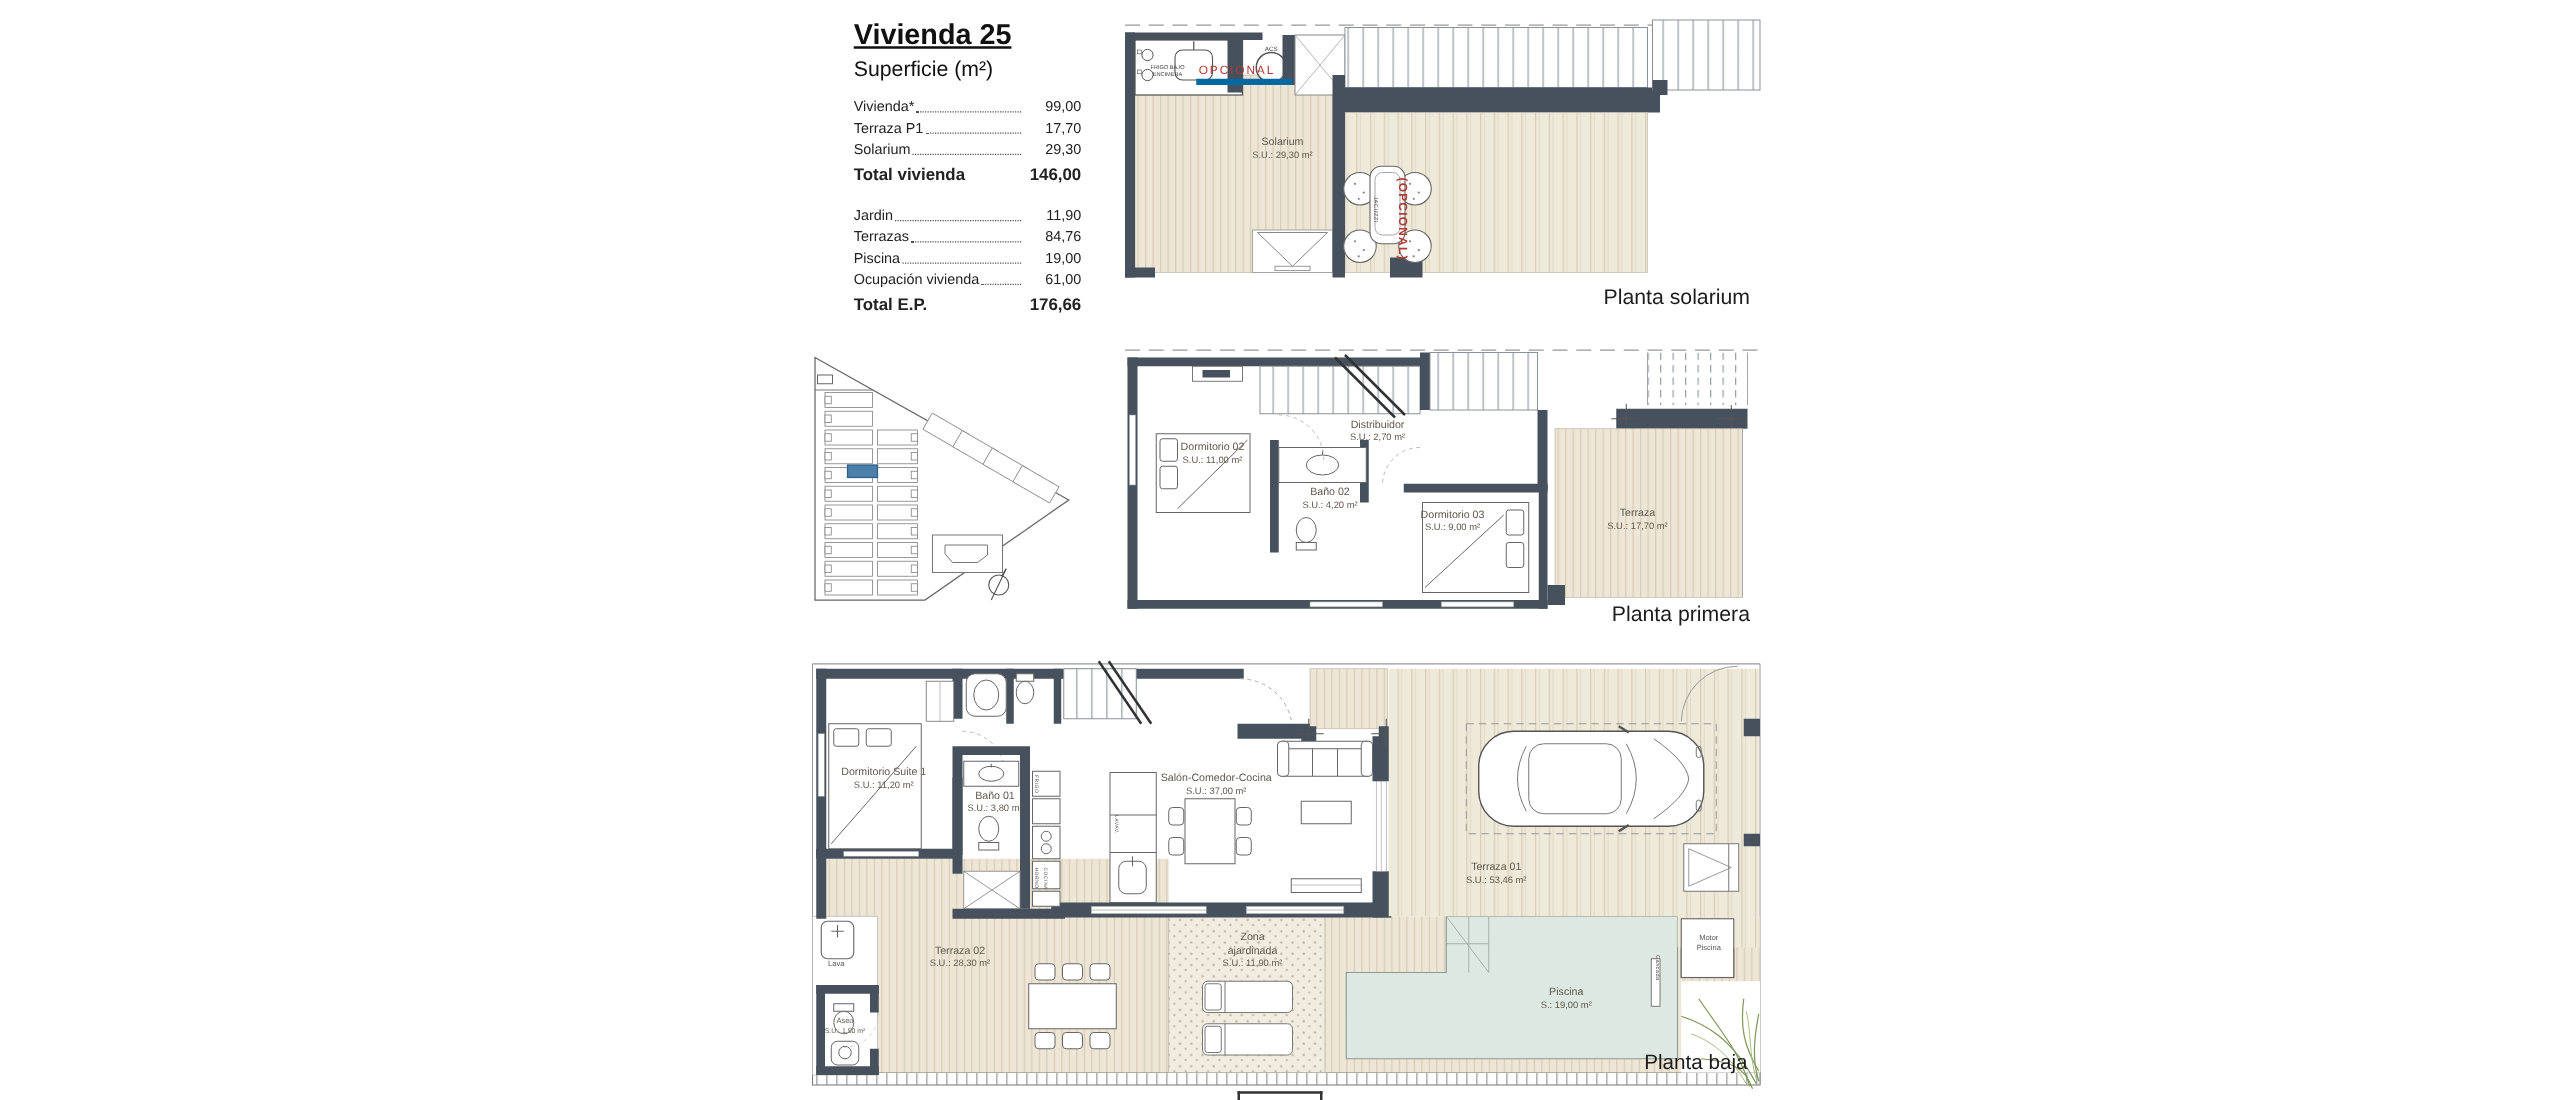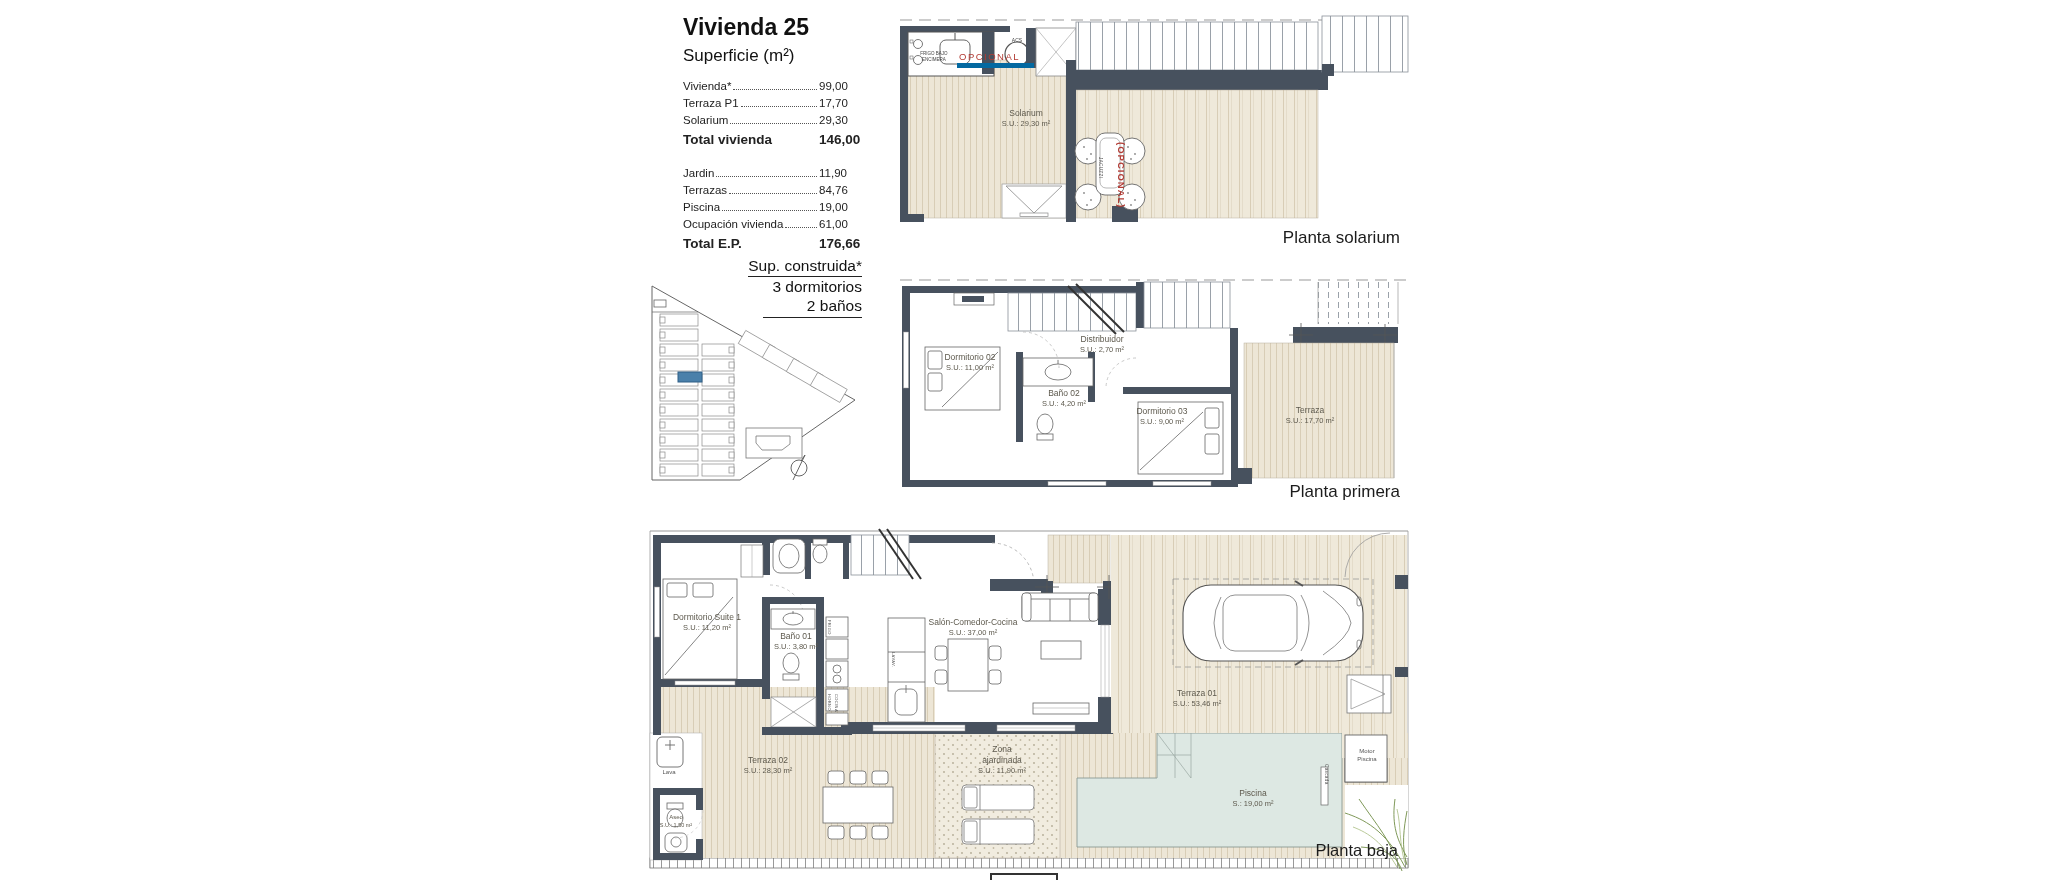--- a/index.html
+++ b/index.html
@@ -1,28 +1,28 @@
 <!DOCTYPE html>
 <html><head>
 <meta charset="utf-8">
 <style>
   html,body{margin:0;padding:0;background:#fff;}
   #page{position:relative;width:2048px;height:880px;background:#fff;overflow:hidden;
         font-family:"Liberation Sans",sans-serif;color:#222;}
   .plan{position:absolute;z-index:1;}
   
   .info{position:absolute;left:683px;top:14px;width:182px;z-index:2;}
-  .info-title{font-size:23px;font-weight:bold;color:#111;}
+  .info-title{font-size:23px;font-weight:bold;color:#111;text-decoration:underline;}
   .info-subtitle{font-size:17px;margin-top:5px;color:#111;}
   .rows{margin-top:9px;}
   .irow{display:flex;align-items:flex-end;height:17px;font-size:11.5px;color:#222;}
   .ilab{white-space:nowrap;}
   .lead{flex:1;border-bottom:1.4px dotted #555;margin:0 2px 2px 2px;min-width:6px;}
   .lead.off{border-bottom:none;}
-  .ival{width:46px;text-align:left;}
+  .ival{width:46px;text-align:right;}
   .irow.tot{font-weight:bold;font-size:13.5px;height:21px;}
   .gap{height:15px;}
   
   .summary{position:absolute;left:640px;top:256px;width:222px;text-align:right;
            font-size:15.5px;color:#111;line-height:19px;z-index:2;}
   .summary .u1{display:inline-block;border-bottom:1px solid #222;padding-bottom:1px;}
   .summary .u3{display:inline-block;border-bottom:1px solid #222;padding:0 0 2px 44px;}
   
   .rlabel{position:absolute;text-align:center;color:#5d594d;z-index:3;}
   .rlabel .rname{display:block;font-size:8.5px;line-height:1.3;}
@@ -125,25 +125,20 @@
           <span class="ival">61,00</span>
         </div>
       <div class="irow tot">
           <span class="ilab">Total E.P.</span>
           <span class="lead off"></span>
           <span class="ival">176,66</span>
         </div>
     </div>
   </div>
 
-  <div class="summary">
-    <div><span class="u1">Sup. construida*</span></div>
-    <div><span>3 dormitorios</span></div>
-    <div><span class="u3">2 baños</span></div>
-  </div>
 
   <svg class="plan" style="left:644px;top:278px" width="232" height="245">
     <polygon points="8,8 211,122 96,202 8,202" fill="none" stroke="#666" stroke-width="1"></polygon>
     <rect x="10" y="22" width="12" height="7" fill="none" stroke="#666" stroke-width="0.8"></rect>
     <line x1="8" y1="34" x2="54" y2="34" stroke="#666" stroke-width="0.7"></line>
     <g id="site-units" stroke="#8a8a8a" fill="#fff" stroke-width="0.7">
         <rect x="16" y="36" width="38" height="12"></rect>
         <rect x="16" y="39" width="5" height="6"></rect>
         <rect x="16" y="51" width="38" height="12"></rect>
         <rect x="16" y="54" width="5" height="6"></rect>

